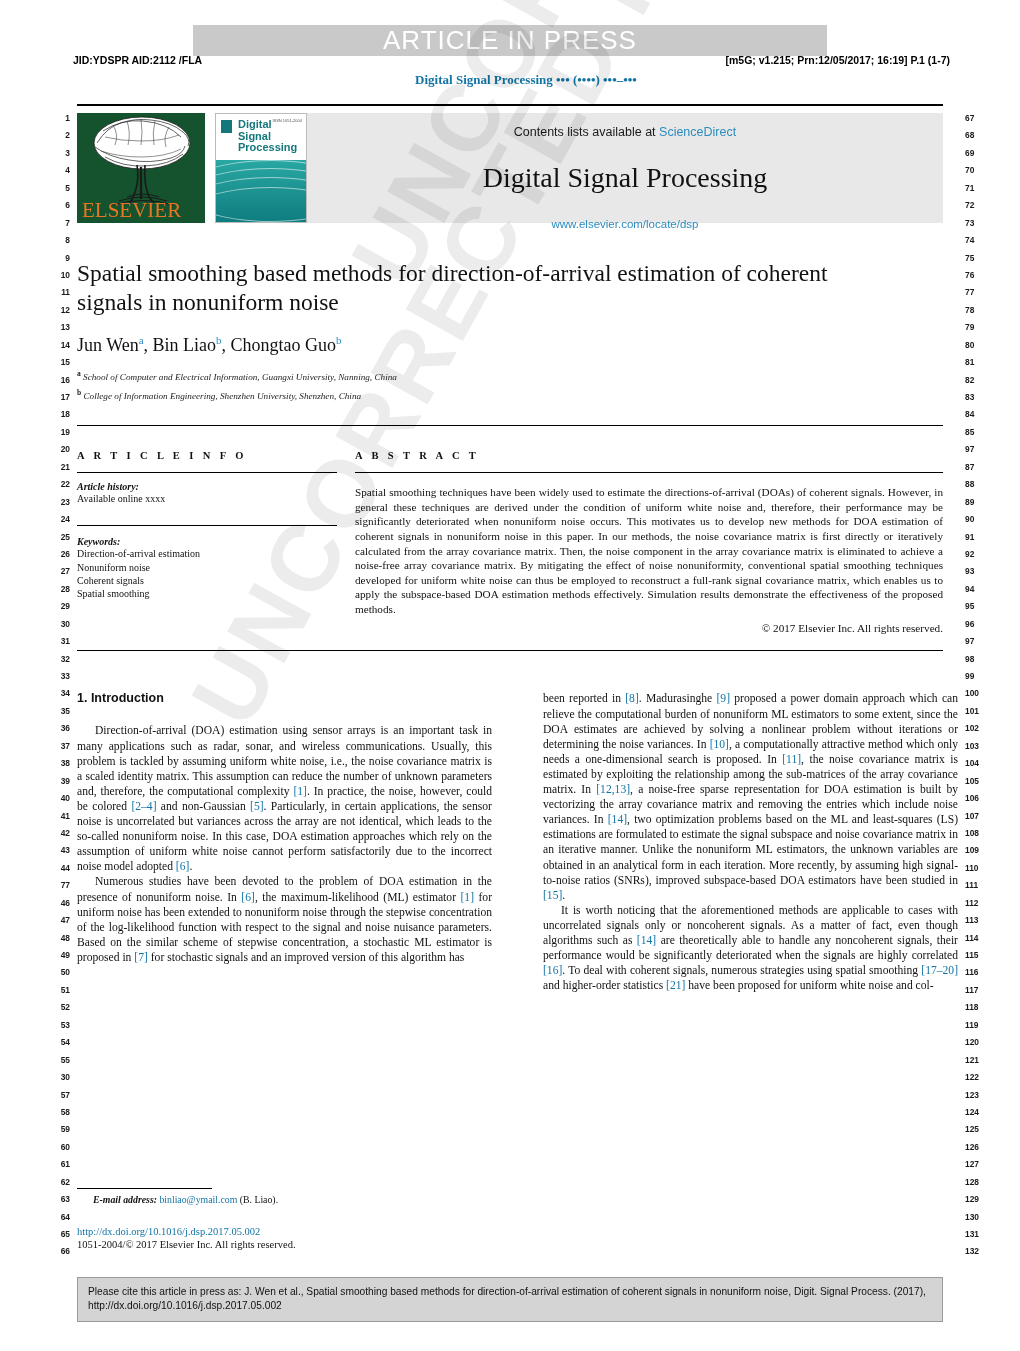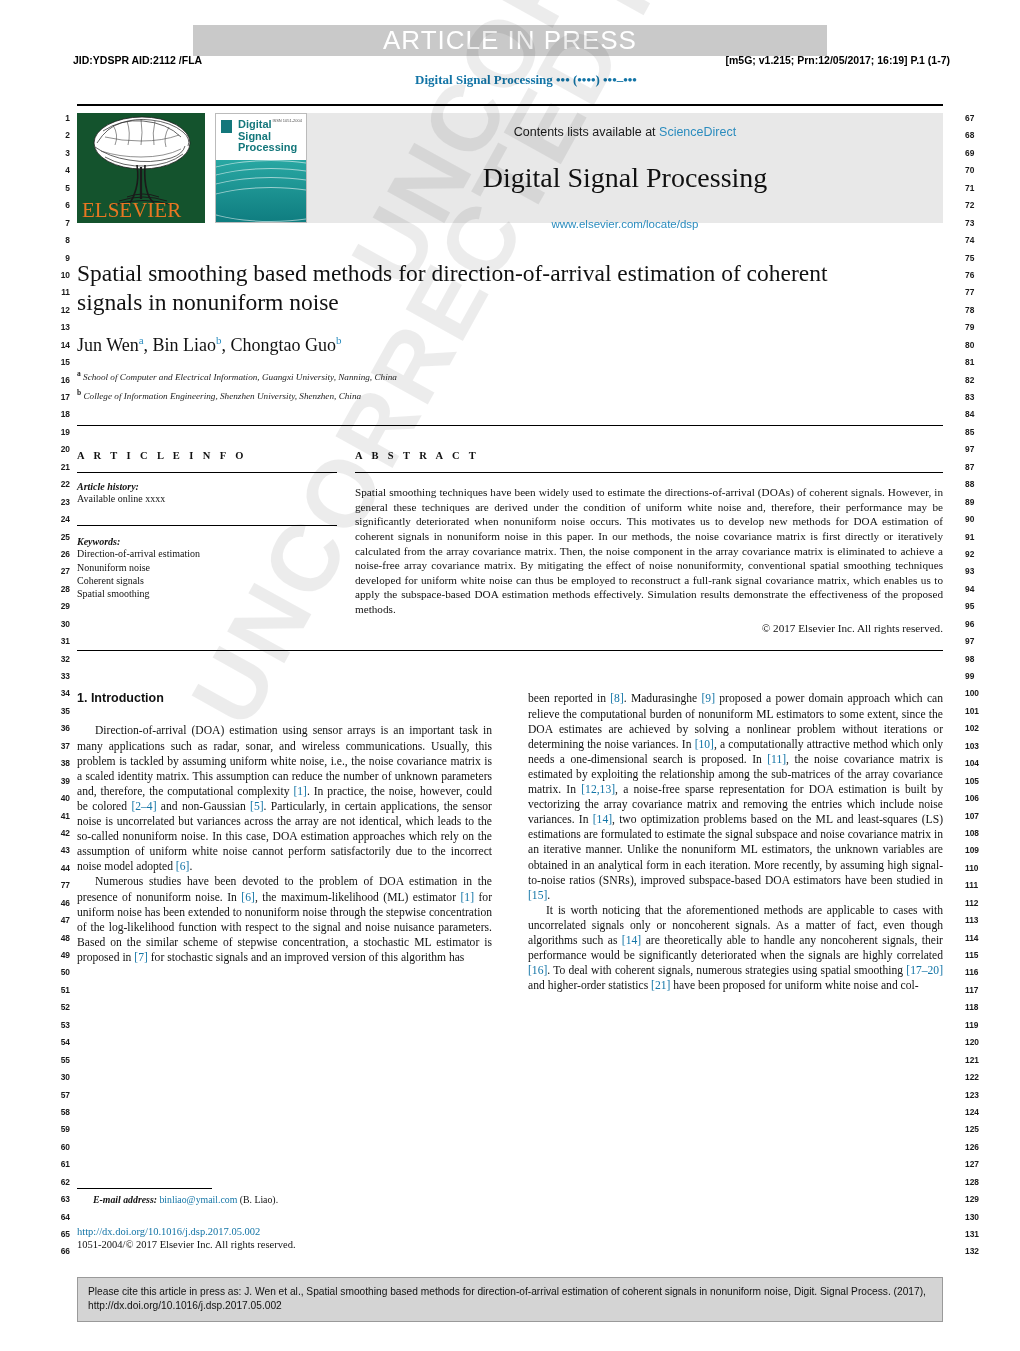--- a/index.html
+++ b/index.html
@@ -263,21 +263,21 @@
     text-align: right;
     margin-top: 6px;
     color: #111;
   }
 
   
   #body-rule { border-top: 1px solid #000; margin-top: 16px; }
   #columns {
     display: flex;
     margin-top: 40px;
-    column-gap: 36px;
+    column-gap: 51px;
   }
   .col { width: 415px; flex: 0 0 415px; }
   #section-head {
     font-family: "Liberation Sans", sans-serif;
     font-weight: bold;
     font-size: 12.5px;
     color: #111;
     margin-bottom: 18px;
   }
   .para {

